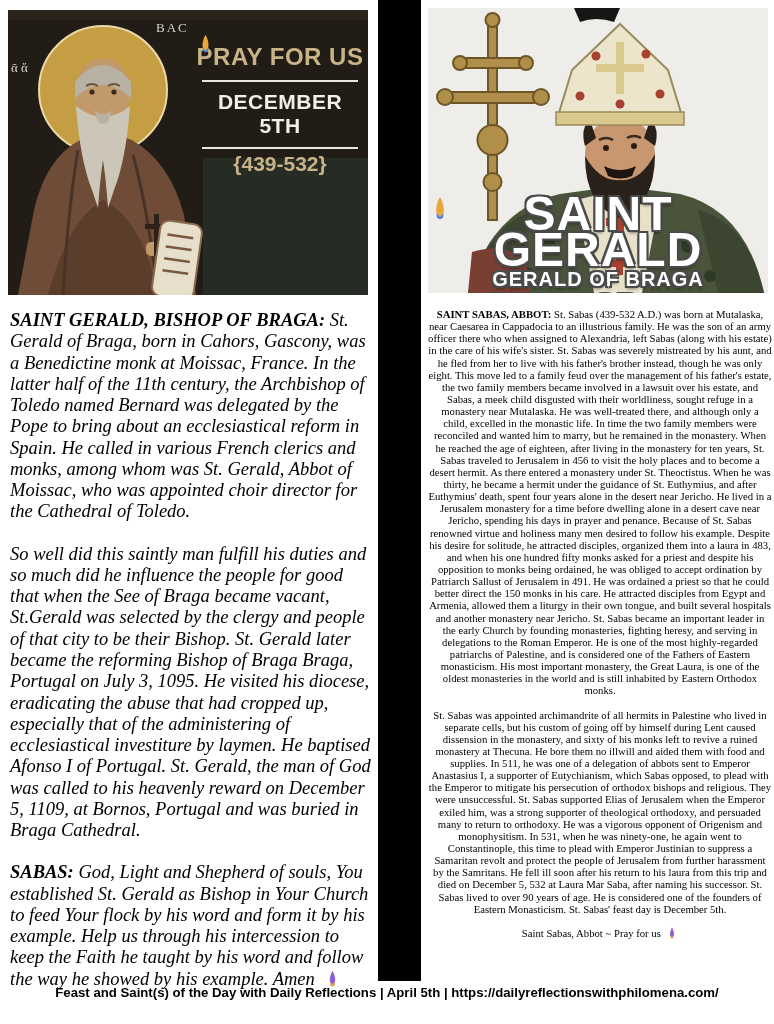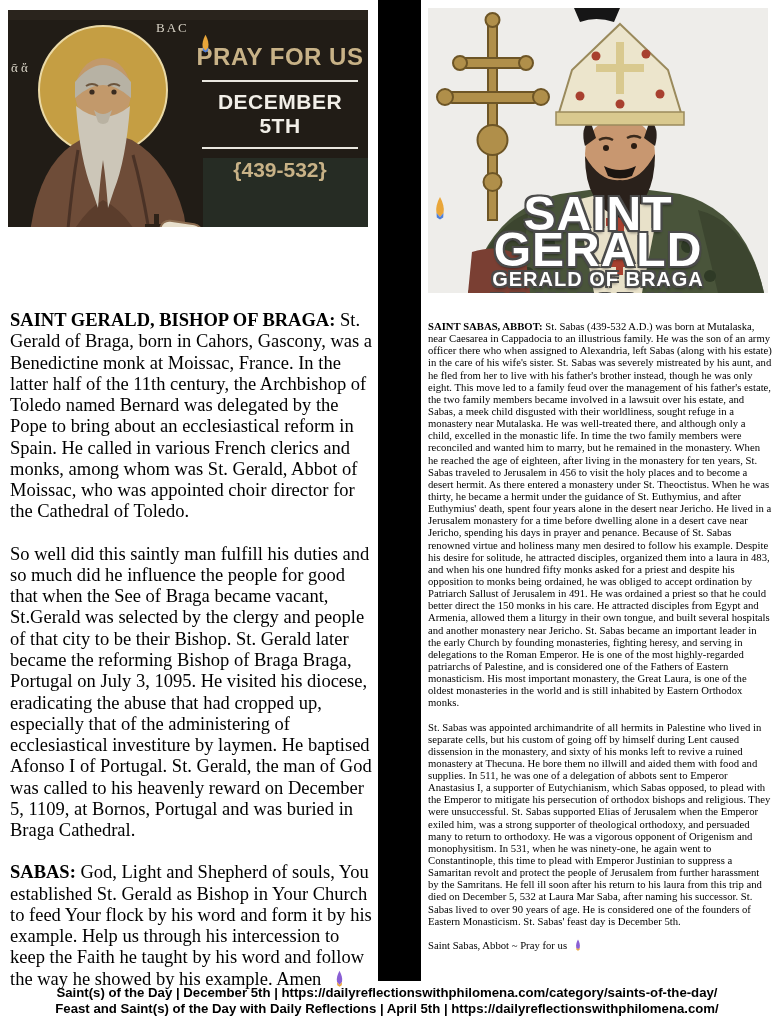--- a/index.html
+++ b/index.html
@@ -1,52 +1,52 @@
 <!DOCTYPE html>
 <html><head>
 <meta charset="utf-8">
 <style>
   html,body{margin:0;padding:0;background:#ffffff;}
   .page{position:relative;width:774px;height:1024px;background:#ffffff;overflow:hidden;
         font-family:"Liberation Serif",serif;color:#000;}
 
   
-  .card-left{position:absolute;left:8px;top:10px;width:360px;height:217px;background:#14532d;overflow:hidden;}
+  .card-left{position:absolute;left:8px;top:10px;width:360px;height:285px;background:#14532d;overflow:hidden;}
   .card-left svg{position:absolute;left:0;top:0;}
   .greek-top{position:absolute;left:148px;top:10px;color:#d8d3c6;font-size:13px;letter-spacing:2px;}
   .greek-side{position:absolute;left:3px;top:38px;color:#d8d3c6;font-size:13px;line-height:40px;}
   .ls-stack{position:absolute;left:188px;top:24px;width:168px;text-align:center;
             font-family:"Liberation Sans",sans-serif;font-weight:bold;}
   .ls-title{color:#ffffff;font-size:37px;line-height:38px;letter-spacing:-1px;}
   .ls-pray{color:#c8b287;font-size:24px;letter-spacing:0.5px;margin-top:9px;white-space:nowrap;}
   .ls-rule{height:2px;background:#e9e6df;margin:9px 6px 0 6px;}
   .ls-date{color:#f2efe8;font-size:21px;margin-top:8px;letter-spacing:0.5px;}
-  .ls-years{color:#c8b287;font-size:21px;margin-top:9px;}
+  .ls-years{color:#c8b287;font-size:21px;margin-top:3px;}
 
   
   .card-right{position:absolute;left:428px;top:8px;width:340px;height:285px;background:#eeedea;overflow:hidden;}
   .card-right svg{position:absolute;left:0;top:0;}
   .rs-stack{position:absolute;left:0;top:188px;width:340px;text-align:center;
             font-family:"Liberation Sans",sans-serif;font-weight:bold;}
   .outline{color:#ffffff;text-shadow:-2px -2px 0 #4a4a4a,2px -2px 0 #4a4a4a,-2px 2px 0 #4a4a4a,2px 2px 0 #4a4a4a,0 3px 3px rgba(0,0,0,.45);}
   .rs-title{font-size:48px;line-height:36px;letter-spacing:1px;}
   .rs-sub{font-size:20px;line-height:22px;letter-spacing:1px;}
   .rs-pray{font-size:26px;line-height:27px;letter-spacing:2px;white-space:nowrap;}
   .rs-memorial{font-size:10px;line-height:17px;margin-top:2px;white-space:nowrap;
                color:#c5b583;text-shadow:-1px -1px 0 #3a3a32,1px -1px 0 #3a3a32,-1px 1px 0 #3a3a32,1px 1px 0 #3a3a32;}
   .rs-memorial .mem-date{color:#f5f2e9;}
 
   
   .black-bar{position:absolute;left:378px;top:0;width:43px;height:981px;background:#000000;}
 
   
   .col-left{position:absolute;left:10px;top:310px;width:365px;font-size:18.5px;line-height:1.15;text-align:left;}
-  .col-left p{margin:0 0 21px 0;}
+  .col-left p{margin:0 0 21px 0;font-style:italic;}
   .col-right{position:absolute;left:428px;top:308px;width:344px;font-size:10.7px;line-height:1.135;}
-  .col-right p{margin:12px 0 12px 0;}
+  .col-right p{margin:0 0 12px 0;text-align:center;}
   b{font-weight:bold;}
 
   
   .footer{position:absolute;left:0;top:985px;width:774px;text-align:center;
           font-family:"Liberation Sans",sans-serif;font-weight:bold;font-size:13.2px;line-height:16.2px;color:#000;}
 
   
   .pray{display:inline-block;vertical-align:-2px;}
 </style>
 </head>
@@ -182,17 +182,16 @@
   <div class="col-right">
     <p><b>SAINT SABAS, ABBOT:</b><span> St. Sabas (439-532 A.D.) was born at Mutalaska, near Caesarea in Cappadocia to an illustrious family. He was the son of an army officer there who when assigned to Alexandria, left Sabas (along with his estate) in the care of his wife's sister. St. Sabas was severely mistreated by his aunt, and he fled from her to live with his father's brother instead, though he was only eight. This move led to a family feud over the management of his father's estate, the two family members became involved in a lawsuit over his estate, and Sabas, a meek child disgusted with their worldliness, sought refuge in a monastery near Mutalaska. He was well-treated there, and although only a child, excelled in the monastic life. In time the two family members were reconciled and wanted him to marry, but he remained in the monastery. When he reached the age of eighteen, after living in the monastery for ten years, St. Sabas traveled to Jerusalem in 456 to visit the holy places and to become a desert hermit. As there entered a monastery under St. Theoctistus. When he was thirty, he became a hermit under the guidance of St. Euthymius, and after Euthymius' death, spent four years alone in the desert near Jericho. He lived in a Jerusalem monastery for a time before dwelling alone in a desert cave near Jericho, spending his days in prayer and penance. Because of St. Sabas renowned virtue and holiness many men desired to follow his example. Despite his desire for solitude, he attracted disciples, organized them into a laura in 483, and when his one hundred fifty monks asked for a priest and despite his opposition to monks being ordained, he was obliged to accept ordination by Patriarch Sallust of Jerusalem in 491. He was ordained a priest so that he could better direct the 150 monks in his care. He attracted disciples from Egypt and Armenia, allowed them a liturgy in their own tongue, and built several hospitals and another monastery near Jericho. St. Sabas became an important leader in the early Church by founding monasteries, fighting heresy, and serving in delegations to the Roman Emperor. He is one of the most highly-regarded patriarchs of Palestine, and is considered one of the Fathers of Eastern monasticism. His most important monastery, the Great Laura, is one of the oldest monasteries in the world and is still inhabited by Eastern Orthodox monks.</span></p>
     <p><span>St. Sabas was appointed archimandrite of all hermits in Palestine who lived in separate cells, but his custom of going off by himself during Lent caused dissension in the monastery, and sixty of his monks left to revive a ruined monastery at Thecuna. He bore them no illwill and aided them with food and supplies. In 511, he was one of a delegation of abbots sent to Emperor Anastasius I, a supporter of Eutychianism, which Sabas opposed, to plead with the Emperor to mitigate his persecution of orthodox bishops and religious. They were unsuccessful. St. Sabas supported Elias of Jerusalem when the Emperor exiled him, was a strong supporter of theological orthodoxy, and persuaded many to return to orthodoxy. He was a vigorous opponent of Origenism and monophysitism. In 531, when he was ninety-one, he again went to Constantinople, this time to plead with Emperor Justinian to suppress a Samaritan revolt and protect the people of Jerusalem from further harassment by the Samritans. He fell ill soon after his return to his laura from this trip and died on December 5, 532 at Laura Mar Saba, after naming his successor. St. Sabas lived to over 90 years of age. He is considered one of the founders of Eastern Monasticism. St. Sabas' feast day is December 5th.</span></p>
     <p><span>Saint Sabas, Abbot ~ Pray for us</span>&nbsp;&nbsp;<svg class="pray" width="12" height="12" viewBox="0 0 24 24">
           <path d="M12 1 C9 6.5 7.4 12 8.5 17 L12 21 L15.5 17 C16.6 12 15 6.5 12 1 Z" fill="#8a5fd4"></path>
           <path d="M8.5 17 L12 21 L15.5 17 L15.2 21.5 L12 23.5 L8.8 21.5 Z" fill="#e9a63a"></path>
         </svg></p>
   </div>
 
   <div class="footer">
-    <div>Saint(s) of the Day | December 5th | https://dailyreflectionswithphilomena.com/category/saints-of-the-day/</div>
     <div>Feast and Saint(s) of the Day with Daily Reflections | April 5th | https://dailyreflectionswithphilomena.com/</div>
   </div>
 
 </div>
 
 </body></html>

